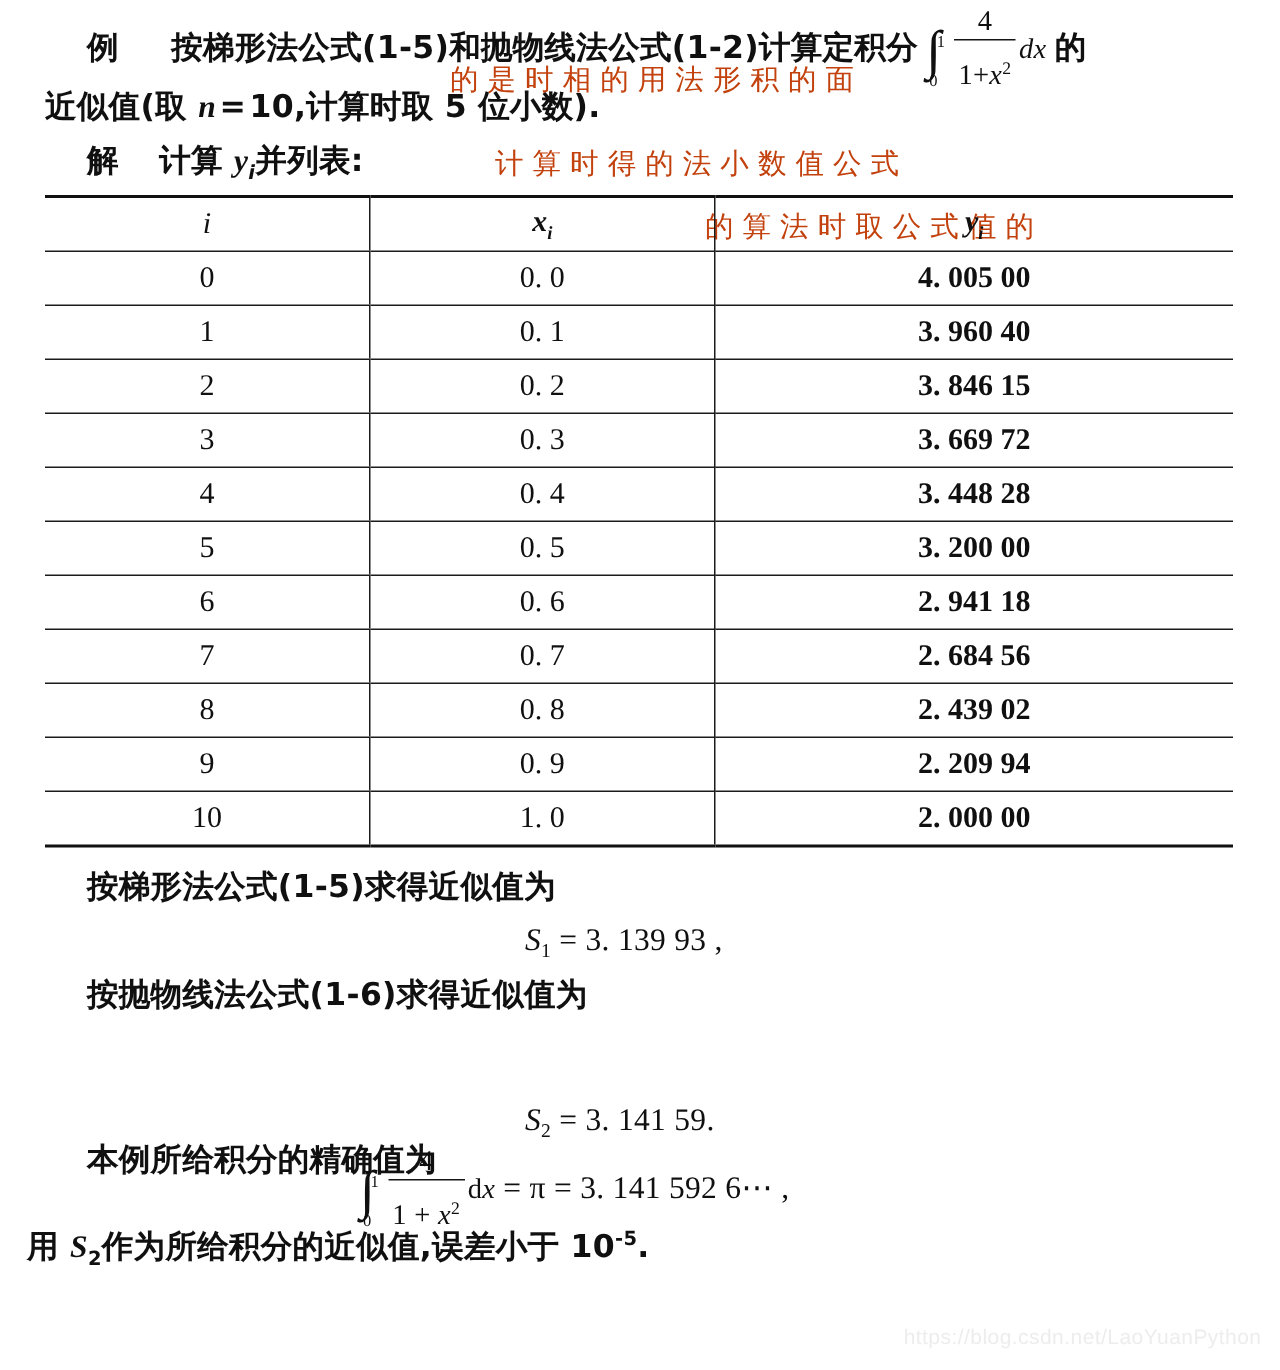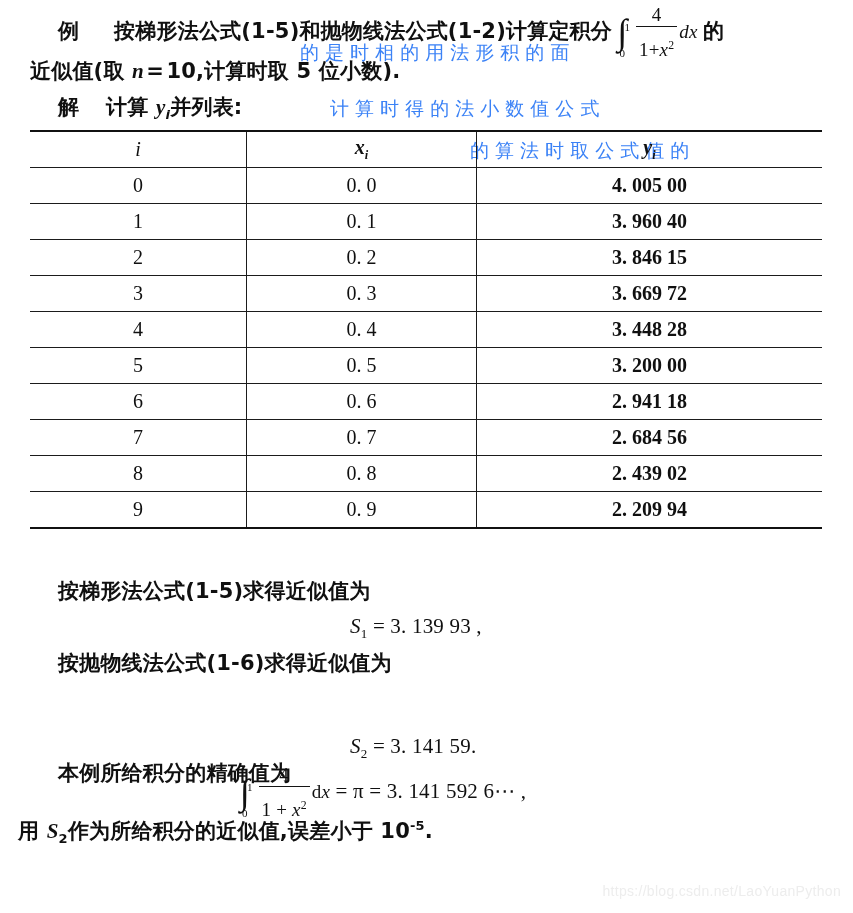--- a/index.html
+++ b/index.html
@@ -122,21 +122,21 @@
     font-family: "Liberation Sans", "DejaVu Sans", sans-serif;
     font-size: 14px;
     color: #ededed;
     letter-spacing: 0.3px;
   }
 
   
   .bleed {
     position: absolute;
     font-family: "DejaVu Sans", sans-serif;
-    color: #3b82f6;
+    color: #c2410c;
     font-size: 19px;
     white-space: nowrap;
     pointer-events: none;
   }
 </style>
 </head>
 <body>
 
 <div class="page">
 
@@ -217,20 +217,25 @@
       <tr class="data">
         <td class="c-i">8</td>
         <td class="c-x">0. 8</td>
         <td class="c-y">2. 439 02</td>
       </tr>
       <tr class="data">
         <td class="c-i">9</td>
         <td class="c-x">0. 9</td>
         <td class="c-y">2. 209 94</td>
       </tr>
+      <tr class="data">
+        <td class="c-i">10</td>
+        <td class="c-x">1. 0</td>
+        <td class="c-y">2. 000 00</td>
+      </tr>
     </tbody>
   </table>
 
   <div class="line cjk" style="left:58px; top:578px;">按梯形法公式(1-5)求得近似值为</div>
 
   <div class="line" style="left:350px; top:613px;">
     <span class="mi">S</span><sub class="sn">1</sub>
     <span>= 3. 139 93 ,</span>
   </div>
 

